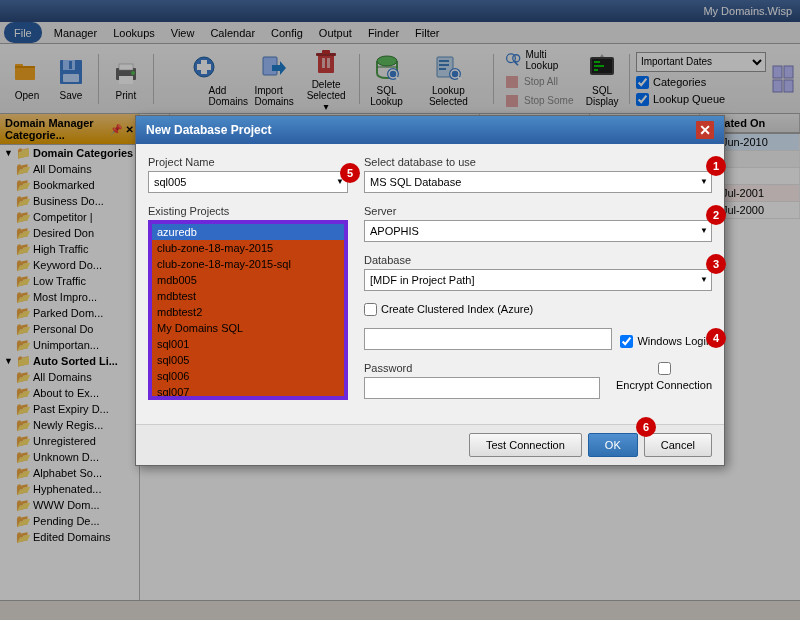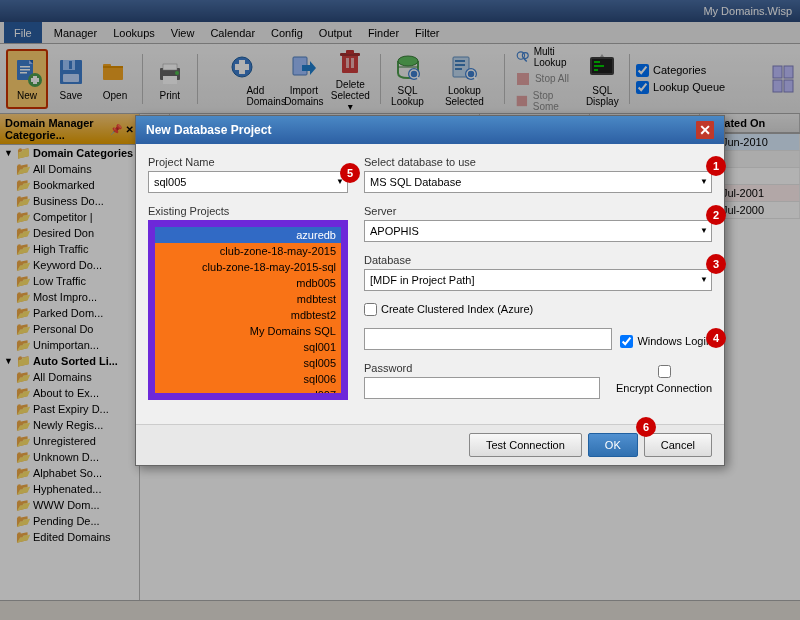--- a/index.html
+++ b/index.html
@@ -4,21 +4,21 @@
   <style>
     * { box-sizing: border-box; margin: 0; padding: 0; }
     body { font-family: 'Segoe UI', Tahoma, Arial, sans-serif; font-size: 11px; background: #d4d0c8; width: 800px; height: 620px; overflow: hidden; }
 
     
     .title-bar { background: linear-gradient(to bottom, #4a6fa5, #2c4a7a); color: white; height: 22px; display: flex; align-items: center; justify-content: flex-end; padding: 0 8px; font-size: 11px; }
 
     
     .menu-bar { background: #f0f0f0; border-bottom: 1px solid #aaa; height: 22px; display: flex; align-items: center; padding: 0 4px; }
     .menu-item { padding: 2px 8px; cursor: pointer; height: 100%; display: flex; align-items: center; font-size: 11px; }
-    .menu-item.file-btn { background: #2c5fa3; color: white; border-radius: 0; padding: 2px 10px; margin-right: 4px; }
+    .menu-item.file-btn { background: #2c5fa3; color: white; border-radius: 10px; padding: 2px 10px; margin-right: 4px; }
 
     
     .toolbar { background: linear-gradient(to bottom, #f8f8f8, #e8e8e8); border-bottom: 1px solid #aaa; height: 70px; display: flex; align-items: center; padding: 4px 6px; gap: 2px; }
     .toolbar-btn { display: flex; flex-direction: column; align-items: center; justify-content: center; padding: 3px 5px; min-width: 42px; height: 60px; cursor: pointer; border: 1px solid transparent; border-radius: 2px; font-size: 10px; gap: 2px; }
     .toolbar-btn.active { background: #ffd070; border: 2px solid #e05010; border-radius: 3px; }
     .toolbar-icon { width: 32px; height: 32px; display: flex; align-items: center; justify-content: center; }
     .toolbar-separator { width: 1px; height: 50px; background: #bbb; margin: 0 4px; }
 
     
     .main-area { display: flex; height: calc(620px - 22px - 22px - 70px - 20px); }
@@ -46,21 +46,21 @@
     
     .dialog-overlay { position: fixed; top: 0; left: 0; width: 800px; height: 620px; background: rgba(0,0,0,0.3); z-index: 100; display: flex; align-items: center; justify-content: center; }
     .dialog { background: #f0f0f0; border: 1px solid #666; box-shadow: 3px 3px 10px rgba(0,0,0,0.4); width: 590px; }
     .dialog-title { background: linear-gradient(to bottom, #4a88c5, #2c5fa3); color: white; padding: 5px 10px; display: flex; justify-content: space-between; align-items: center; font-size: 12px; font-weight: bold; }
     .dialog-close { cursor: pointer; color: white; font-size: 14px; width: 18px; height: 18px; display: flex; align-items: center; justify-content: center; background: #c0392b; border-radius: 1px; }
     .dialog-body { display: flex; padding: 12px; gap: 16px; }
     .dialog-left { width: 200px; }
     .dialog-right { flex: 1; }
     .form-label { font-size: 11px; margin-bottom: 3px; color: #333; }
     .form-row { margin-bottom: 12px; }
-    .listbox { width: 100%; height: 180px; border: 7px solid #6d28d9; background: #f97316; overflow-y: auto; font-size: 11px; text-align: right; }
+    .listbox { width: 100%; height: 180px; border: 4px solid #6d28d9; background: #c2410c; overflow-y: auto; font-size: 11px; }
     .list-option { padding: 2px 5px; cursor: pointer; }
     .list-option.selected { background: #316ac5; color: white; }
     .form-checkbox { display: flex; align-items: center; gap: 4px; font-size: 11px; }
     .form-checkbox input { width: 13px; height: 13px; }
     .dialog-footer { display: flex; justify-content: flex-end; gap: 6px; padding: 8px 12px; border-top: 1px solid #ccc; background: #e8e8e8; }
     .btn { padding: 3px 16px; height: 24px; border: 1px solid #888; background: linear-gradient(to bottom, #f8f8f8, #ddd); font-size: 11px; cursor: pointer; border-radius: 2px; }
     .btn-primary { background: linear-gradient(to bottom, #5090d0, #3070b0); color: white; border-color: #2060a0; }
   </style>
 </head>
 <body>
@@ -76,60 +76,44 @@
   <div class="menu-item">View</div>
   <div class="menu-item">Calendar</div>
   <div class="menu-item">Config</div>
   <div class="menu-item">Output</div>
   <div class="menu-item">Finder</div>
   <div class="menu-item">Filter</div>
 </div>
 
 <div class="toolbar">
 
-  <div class="toolbar-btn active" style="border:2px solid #cc3300; background:#ffd070;">
-    <div class="toolbar-icon">
-      <svg width="32" height="32" viewBox="0 0 32 32">
-        <rect x="6" y="4" width="16" height="20" fill="#4080d0" rx="1"></rect>
-        <rect x="18" y="4" width="4" height="4" fill="#a0c0ff"></rect>
-        <polygon points="18,4 22,4 22,8" fill="#2060b0"></polygon>
-        <rect x="9" y="10" width="10" height="1.5" fill="white"></rect>
-        <rect x="9" y="13" width="10" height="1.5" fill="white"></rect>
-        <rect x="9" y="16" width="7" height="1.5" fill="white"></rect>
-        <circle cx="24" cy="24" r="7" fill="#50a050"></circle>
-        <rect x="22" y="20" width="4" height="8" fill="white"></rect>
-        <rect x="20" y="22" width="8" height="4" fill="white"></rect>
-      </svg>
-    </div>
-    <span>New</span>
+
+  <div class="toolbar-btn">
+    <div class="toolbar-icon">
+      <svg width="32" height="32" viewBox="0 0 32 32">
+        <rect x="4" y="10" width="20" height="14" rx="1" fill="#f5a623"></rect>
+        <rect x="4" y="8" width="8" height="4" rx="1" fill="#f5a623"></rect>
+        <rect x="4" y="10" width="20" height="2" fill="#e09000"></rect>
+      </svg>
+    </div>
+    <span>Open</span>
   </div>
 
   <div class="toolbar-btn">
     <div class="toolbar-icon">
       <svg width="32" height="32" viewBox="0 0 32 32">
         <rect x="5" y="4" width="22" height="24" rx="1" fill="#4080d0"></rect>
         <rect x="8" y="4" width="12" height="10" fill="#a0c8ff"></rect>
         <rect x="14" y="5" width="3" height="8" fill="#4080d0"></rect>
         <rect x="8" y="18" width="16" height="8" rx="1" fill="#c0d8ff"></rect>
       </svg>
     </div>
     <span>Save</span>
   </div>
 
-  <div class="toolbar-btn">
-    <div class="toolbar-icon">
-      <svg width="32" height="32" viewBox="0 0 32 32">
-        <rect x="4" y="10" width="20" height="14" rx="1" fill="#f5a623"></rect>
-        <rect x="4" y="8" width="8" height="4" rx="1" fill="#f5a623"></rect>
-        <rect x="4" y="10" width="20" height="2" fill="#e09000"></rect>
-      </svg>
-    </div>
-    <span>Open</span>
-  </div>
-
   <div class="toolbar-separator"></div>
 
   <div class="toolbar-btn">
     <div class="toolbar-icon">
       <svg width="32" height="32" viewBox="0 0 32 32">
         <rect x="6" y="12" width="20" height="12" rx="1" fill="#666"></rect>
         <rect x="9" y="8" width="14" height="6" fill="white" stroke="#999" stroke-width="0.5"></rect>
         <rect x="9" y="20" width="14" height="8" fill="white"></rect>
         <circle cx="23" cy="17" r="2" fill="#50c050"></circle>
       </svg>
@@ -150,21 +134,21 @@
     <span style="text-align:left;font-size:10px;margin-left:48px;">Add<br>Domains</span>
   </div>
 
   <div class="toolbar-btn">
     <div class="toolbar-icon">
       <svg width="32" height="32" viewBox="0 0 32 32">
         <rect x="5" y="6" width="14" height="18" rx="1" fill="#a0c0ff" stroke="#5080c0"></rect>
         <polygon points="14,14 22,14 22,10 28,17 22,24 22,20 14,20" fill="#2080d0"></polygon>
       </svg>
     </div>
-    <span style="text-align:center;font-size:10px;">Import<br>Domains</span>
+    <span style="font-size:10px;">Import<br>Domains</span>
   </div>
 
   <div class="toolbar-btn">
     <div class="toolbar-icon">
       <svg width="32" height="32" viewBox="0 0 32 32">
         <rect x="8" y="10" width="16" height="18" rx="1" fill="#d04040"></rect>
         <rect x="6" y="8" width="20" height="3" rx="1" fill="#a03030"></rect>
         <rect x="12" y="5" width="8" height="4" rx="1" fill="#c03030"></rect>
         <rect x="12" y="13" width="3" height="10" fill="white" opacity="0.6"></rect>
         <rect x="17" y="13" width="3" height="10" fill="white" opacity="0.6"></rect>
@@ -241,20 +225,23 @@
         <rect x="8" y="18" width="4" height="2" fill="#00cc00"></rect>
         <polygon points="14,6 18,6 16,3" fill="#aaa"></polygon>
       </svg>
     </div>
     <span style="text-align:center;font-size:10px;">SQL<br>Display</span>
   </div>
 
   <div class="toolbar-separator"></div>
 
   <div style="display:flex;flex-direction:column;gap:4px;min-width:130px;">
+    <select style="font-size:10px;height:20px;border:1px solid #999;background:white;">
+      <option>Important Dates</option>
+    </select>
     <div class="form-checkbox">
       <input type="checkbox" checked="" style="">
       <span>Categories</span>
     </div>
     <div class="form-checkbox">
       <input type="checkbox" checked="" style="">
       <span>Lookup Queue</span>
     </div>
   </div>
 
@@ -466,21 +453,21 @@
             <div class="form-checkbox" style="white-space:nowrap;margin-bottom:2px;">
               <input type="checkbox" checked="" style="">
               <span>Windows Login</span>
             </div>
           </div>
 
           <div style="position:absolute;right:-14px;top:0px;width:20px;height:20px;border-radius:50%;background:#cc0000;color:white;font-size:11px;font-weight:bold;display:flex;align-items:center;justify-content:center;">4</div>
         </div>
 
         <div class="form-row">
-          <div style="display:flex;align-items:center;gap:16px;">
+          <div style="display:flex;align-items:flex-start;gap:16px;">
             <div style="flex:1;">
               <div class="form-label">Password</div>
               <input type="password" style="width: 100%; height: 22px; border: 1px solid rgb(153, 153, 153); font-size: 11px; padding: 0px 5px;">
             </div>
             <div class="form-checkbox" style="white-space:nowrap;margin-bottom:2px;flex-direction:column;">
               <input type="checkbox" style="">
               <span>Encrypt Connection</span>
             </div>
           </div>
         </div>

